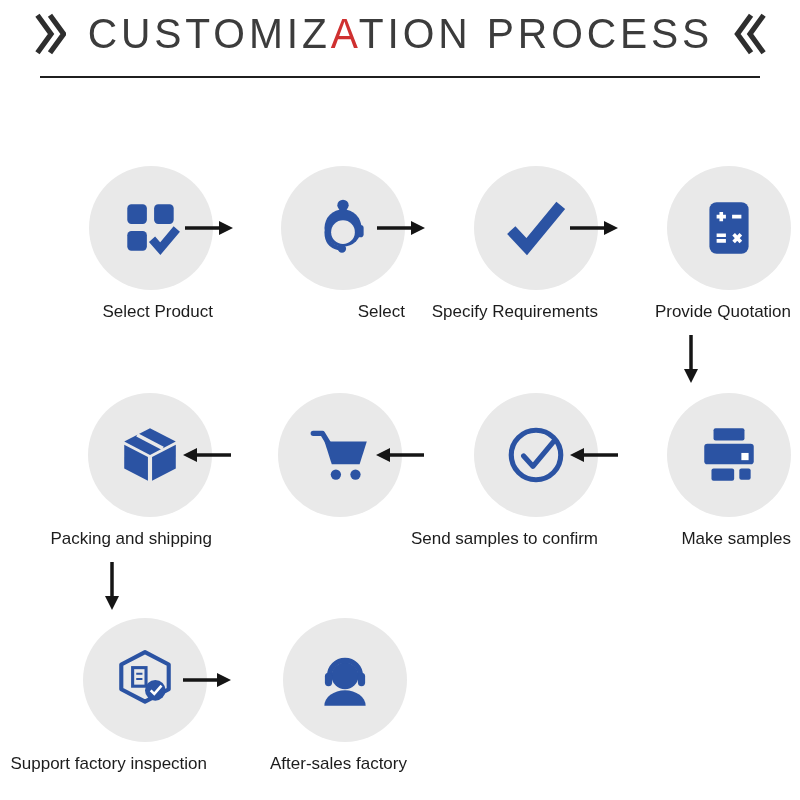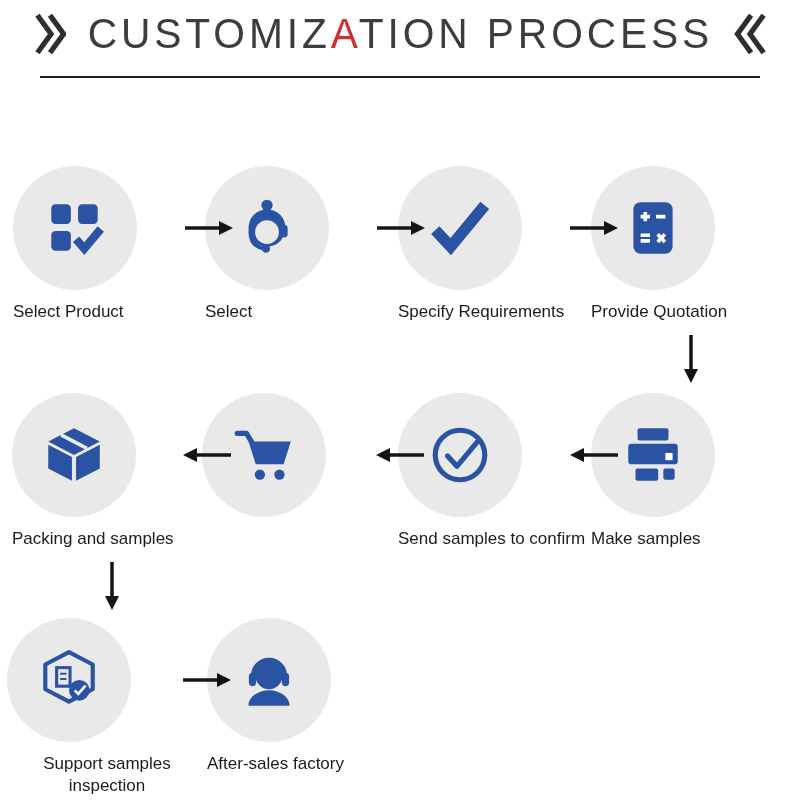--- a/index.html
+++ b/index.html
@@ -30,21 +30,21 @@
   .title-text .accent{color:var(--accent);}
   .mark{width:32px;height:46px;display:block;}
   .mark path{stroke:#2e2e2e;stroke-width:5;fill:none;}
 
   .divider{
     position:absolute;top:76px;left:40px;width:720px;height:2px;
     background:#1f1f1f;
   }
 
   
-  .node{position:absolute;width:200px;display:flex;flex-direction:column;align-items:flex-start;}
+  .node{position:absolute;width:200px;display:flex;flex-direction:column;align-items:flex-end;}
   .circle{
     width:124px;height:124px;border-radius:50%;
     background:var(--circle-bg);
     display:flex;align-items:center;justify-content:center;
     flex:0 0 auto;
   }
   .icon{width:66px;height:66px;color:var(--blue);display:block;}
   .icon .fill{fill:currentColor;}
   .icon .stroke{fill:none;stroke:currentColor;}
   .label{
@@ -145,21 +145,21 @@
 
   <div class="node" style="left:12px;top:393px">
     <div class="circle">
       <svg class="icon" viewBox="0 0 64 64">
         <path class="fill" d="M32 6 L57 19 L32 32 L7 19 Z"></path>
         <path class="fill" d="M7 22 L30 34 V57 L7 45 Z"></path>
         <path class="fill" d="M57 22 L34 34 V57 L57 45 Z"></path>
         <path d="M19.5 12.5 L44.5 25.5" stroke="var(--circle-bg)" stroke-width="3.5" fill="none"></path>
       </svg>
     </div>
-    <div class="label">Packing and samples</div>
+    <div class="label">Packing and shipping</div>
   </div>
 
   <div class="node" style="left:202px;top:393px">
     <div class="circle">
       <svg class="icon" viewBox="0 0 64 64">
         <path class="stroke" d="M6 11 h9 l6 10" stroke-width="5" stroke-linejoin="round" stroke-linecap="round"></path>
         <path class="fill" d="M17 19 h41 l-7 22 h-27 z"></path>
         <circle class="fill" cx="28" cy="51" r="5"></circle>
         <circle class="fill" cx="47" cy="51" r="5"></circle>
       </svg>
@@ -210,21 +210,21 @@
   <div class="node" style="left:7px;top:618px">
     <div class="circle">
       <svg class="icon" viewBox="0 0 64 64">
         <path class="stroke" d="M32 5 L55 17 V41 L32 53 L9 41 V17 Z" stroke-width="4" stroke-linejoin="round"></path>
         <rect class="stroke" x="20" y="20" width="13" height="18" stroke-width="3"></rect>
         <path class="stroke" d="M23.5 26 h6 M23.5 31 h6" stroke-width="2"></path>
         <circle class="fill" cx="42" cy="42" r="10"></circle>
         <path d="M37.5 42 l3.5 3.5 l7 -8" fill="none" stroke="#fff" stroke-width="2.5"></path>
       </svg>
     </div>
-    <div class="label">Support samples inspection</div>
+    <div class="label">Support factory inspection</div>
   </div>
 
   <div class="node" style="left:207px;top:618px">
     <div class="circle">
       <svg class="icon" viewBox="0 0 64 64">
         <path class="fill" d="M12 57 a20 15 0 0 1 40 0 z"></path>
         <circle class="fill" cx="32" cy="28" r="13"></circle>
         <path class="stroke" d="M17 28 a15 15 0 0 1 30 0" stroke-width="5"></path>
         <rect class="fill" x="12.5" y="25" width="7" height="13" rx="3.5"></rect>
         <rect class="fill" x="44.5" y="25" width="7" height="13" rx="3.5"></rect>

